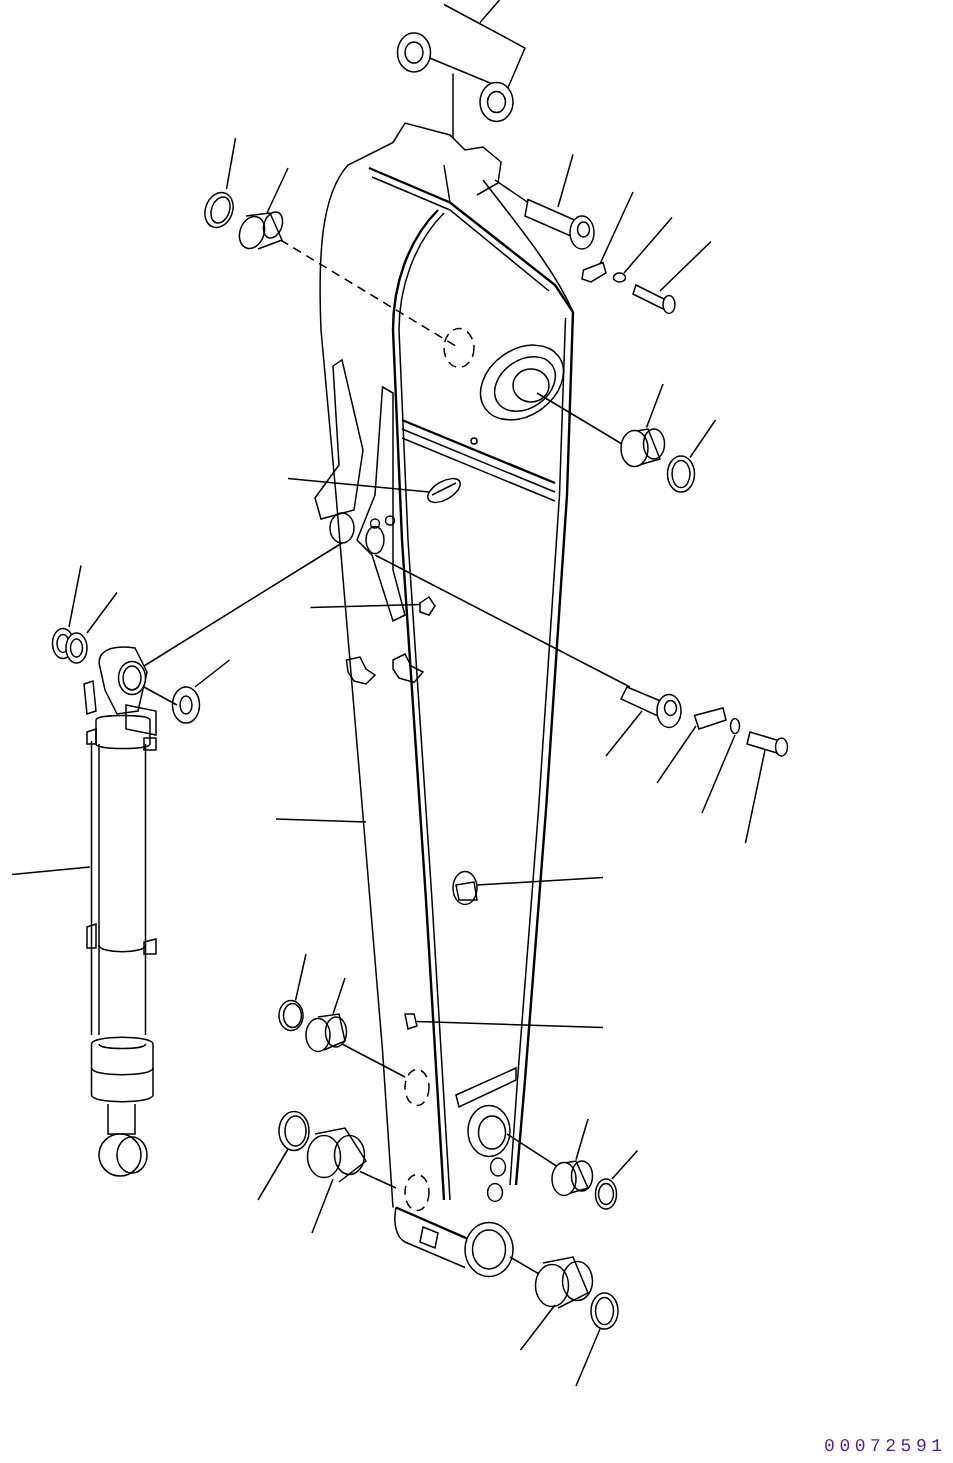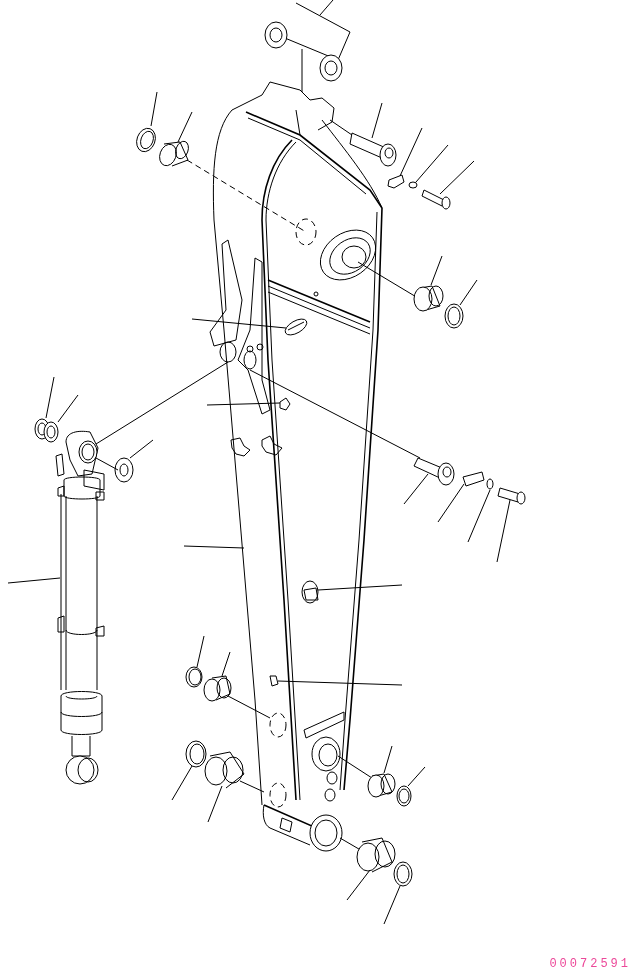--- a/index.html
+++ b/index.html
@@ -6,21 +6,21 @@
     body { width: 635px; height: 975px; position: relative; overflow: hidden; font-family: "Liberation Sans", sans-serif; }
     #diagram { position: absolute; left: 0; top: 0; width: 635px; height: 975px; }
     #diagram * { vector-effect: non-scaling-stroke; }
     .ln { stroke: #000; stroke-width: 1; fill: none; }
     .lnf { stroke: #000; stroke-width: 1; fill: #fff; }
     .thick { stroke: #000; stroke-width: 1.6; fill: none; }
     .dash { stroke: #000; stroke-width: 1; fill: none; stroke-dasharray: 6 4; }
     .lead { stroke: #000; stroke-width: 1; fill: none; }
     .drawing-number {
       position: absolute; right: 4px; bottom: 4px;
-      font-family: "Liberation Mono", monospace; font-size: 12px; letter-spacing: 3px; color: #ec4899;
+      font-family: "Liberation Mono", monospace; font-size: 12px; letter-spacing: 3px; color: #4c1d95;
     }
   </style>
 </head>
 <body>
 
 <svg id="diagram" viewBox="0 0 635 975" xmlns="http://www.w3.org/2000/svg">
 
   <g>
 
     <path class="ln" d="M262,95 L232,110 C214,130 212,170 214,220 L224,330 L240,520 L255,700 L262,805"></path>

